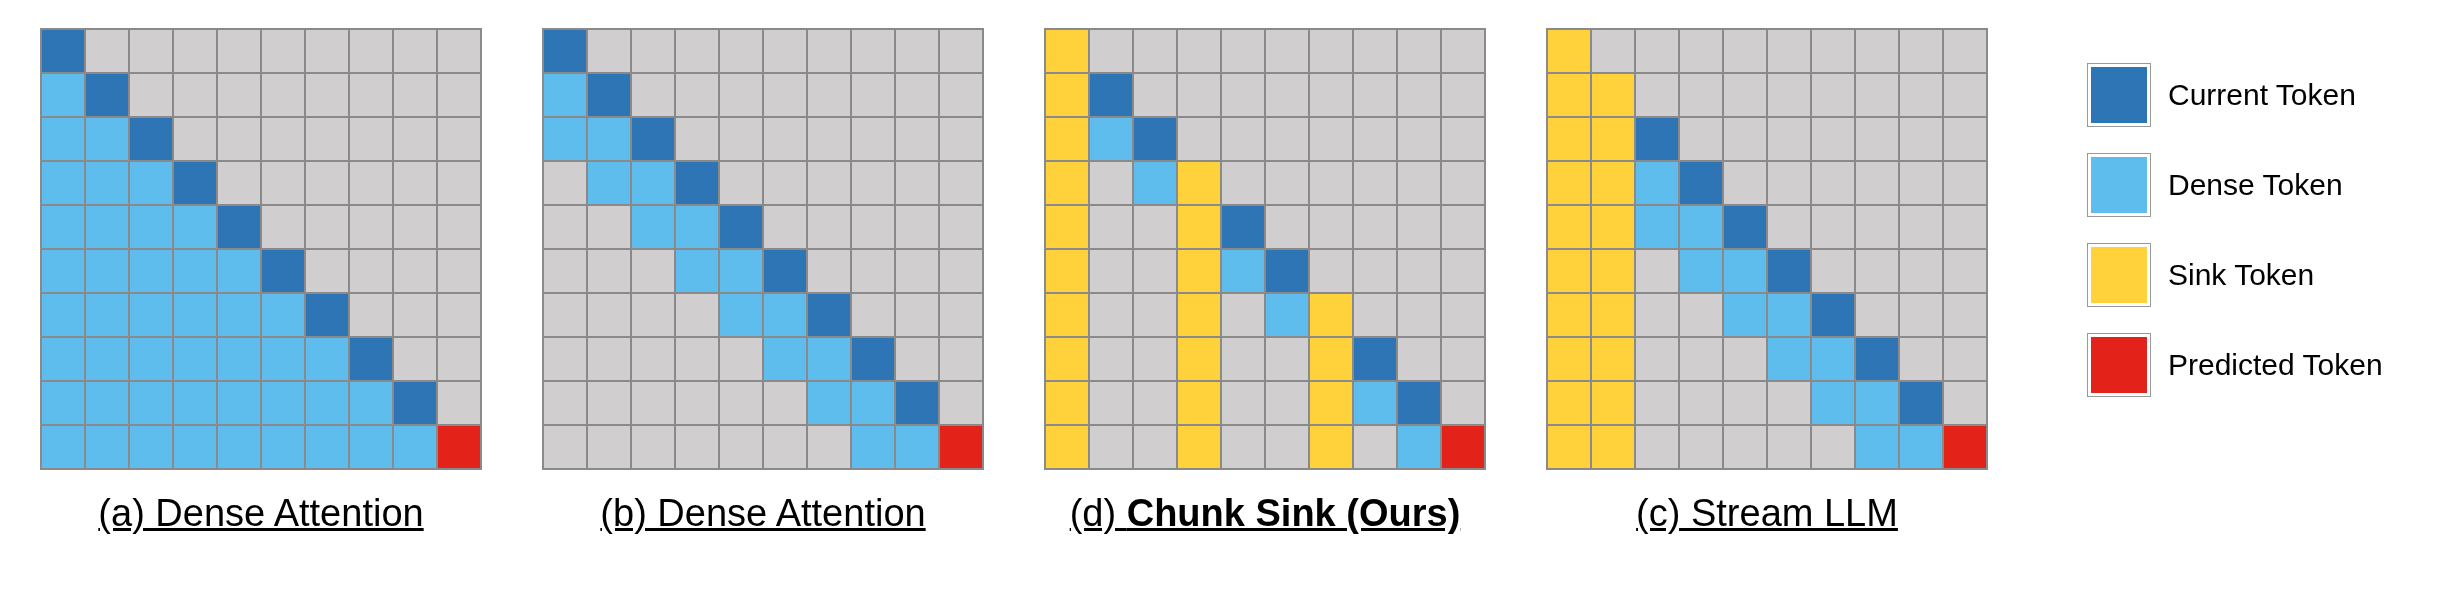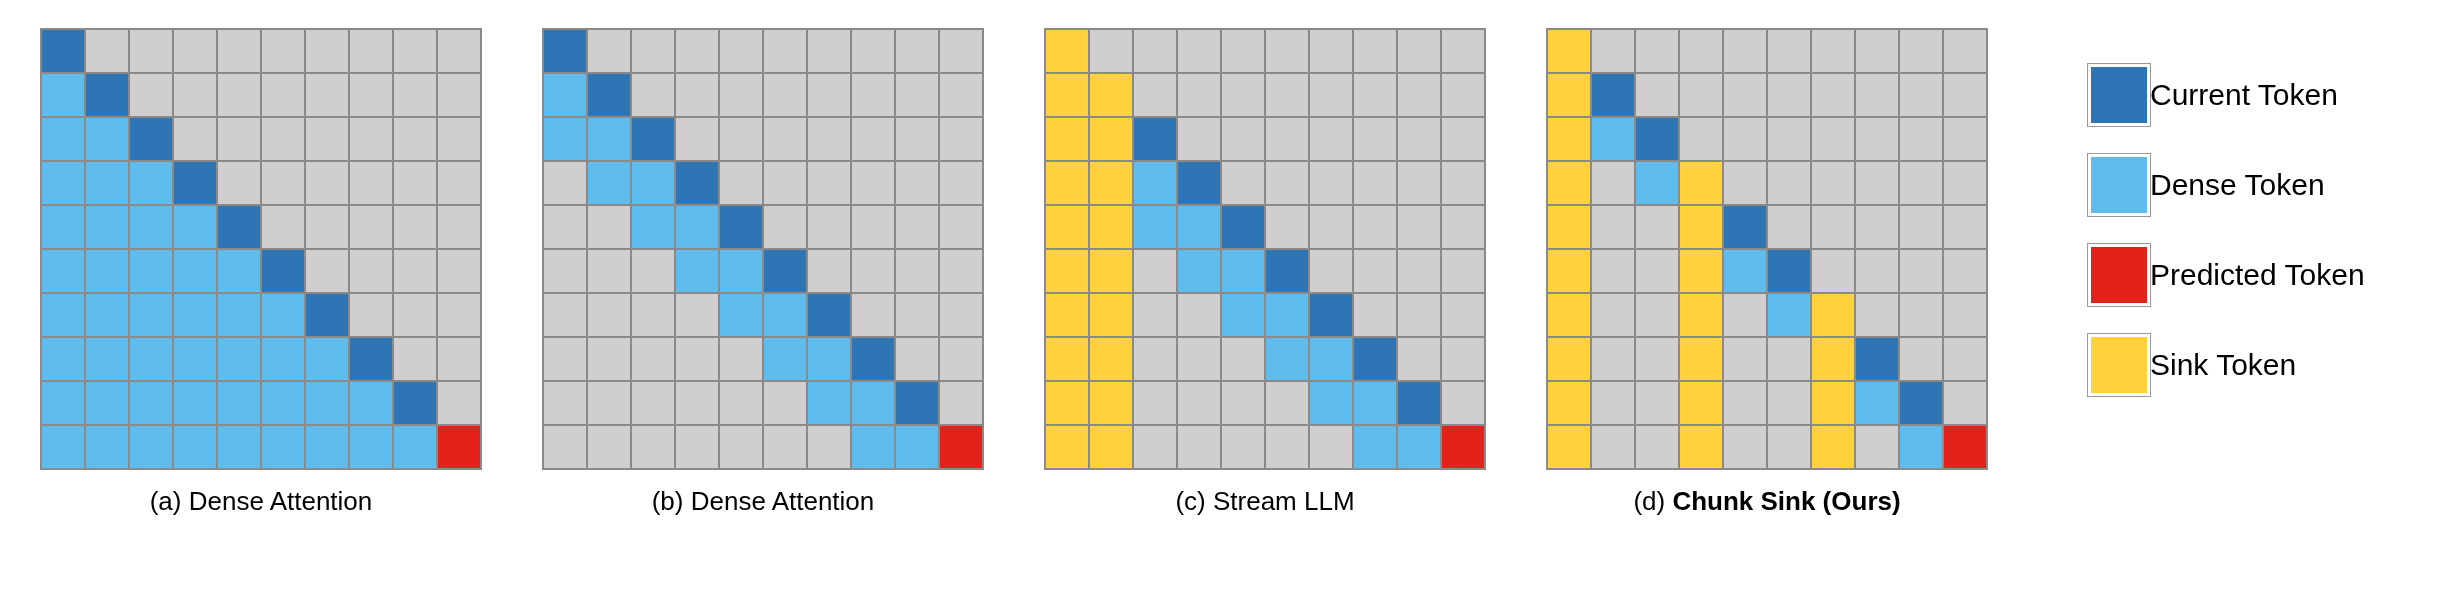--- a/index.html
+++ b/index.html
@@ -29,33 +29,35 @@
   }
   .cell {
     border: 1px solid #8a8a8a;
   }
   .c-none   { background: #d0cece; }
   .c-curr   { background: #2e75b6; }
   .c-cache  { background: #5fbdee; }
   .c-sink   { background: #ffd13a; }
   .c-pred   { background: #e32219; }
   .caption {
-    margin-top: 16px;
-    font-size: 26px;
+    margin-top: 22px;
+    font-size: 38px;
+    text-decoration: underline;
   }
   .legend {
     margin-left: 40px;
     display: flex;
     flex-direction: column;
     gap: 28px;
     padding-top: 36px;
   }
   .legend-item {
     display: flex;
     align-items: center;
+    gap: 18px;
   }
   .sw {
     width: 62px;
     height: 62px;
     border: 3px solid #fff;
     outline: 1px solid #999;
   }
   .legend-label {
     font-size: 30px;
     white-space: nowrap;
@@ -284,20 +286,126 @@
         <div class="cell c-none"></div>
         <div class="cell c-none"></div>
         <div class="cell c-none"></div>
         <div class="cell c-none"></div>
         <div class="cell c-none"></div>
         <div class="cell c-none"></div>
         <div class="cell c-none"></div>
         <div class="cell c-none"></div>
         <div class="cell c-none"></div>
         <div class="cell c-sink"></div>
+        <div class="cell c-curr"></div>
+        <div class="cell c-none"></div>
+        <div class="cell c-none"></div>
+        <div class="cell c-none"></div>
+        <div class="cell c-none"></div>
+        <div class="cell c-none"></div>
+        <div class="cell c-none"></div>
+        <div class="cell c-none"></div>
+        <div class="cell c-none"></div>
+        <div class="cell c-sink"></div>
+        <div class="cell c-cache"></div>
+        <div class="cell c-curr"></div>
+        <div class="cell c-none"></div>
+        <div class="cell c-none"></div>
+        <div class="cell c-none"></div>
+        <div class="cell c-none"></div>
+        <div class="cell c-none"></div>
+        <div class="cell c-none"></div>
+        <div class="cell c-none"></div>
+        <div class="cell c-sink"></div>
+        <div class="cell c-none"></div>
+        <div class="cell c-cache"></div>
+        <div class="cell c-sink"></div>
+        <div class="cell c-none"></div>
+        <div class="cell c-none"></div>
+        <div class="cell c-none"></div>
+        <div class="cell c-none"></div>
+        <div class="cell c-none"></div>
+        <div class="cell c-none"></div>
+        <div class="cell c-sink"></div>
+        <div class="cell c-none"></div>
+        <div class="cell c-none"></div>
+        <div class="cell c-sink"></div>
+        <div class="cell c-curr"></div>
+        <div class="cell c-none"></div>
+        <div class="cell c-none"></div>
+        <div class="cell c-none"></div>
+        <div class="cell c-none"></div>
+        <div class="cell c-none"></div>
+        <div class="cell c-sink"></div>
+        <div class="cell c-none"></div>
+        <div class="cell c-none"></div>
+        <div class="cell c-sink"></div>
+        <div class="cell c-cache"></div>
+        <div class="cell c-curr"></div>
+        <div class="cell c-none"></div>
+        <div class="cell c-none"></div>
+        <div class="cell c-none"></div>
+        <div class="cell c-none"></div>
+        <div class="cell c-sink"></div>
+        <div class="cell c-none"></div>
+        <div class="cell c-none"></div>
+        <div class="cell c-sink"></div>
+        <div class="cell c-none"></div>
+        <div class="cell c-cache"></div>
+        <div class="cell c-sink"></div>
+        <div class="cell c-none"></div>
+        <div class="cell c-none"></div>
+        <div class="cell c-none"></div>
+        <div class="cell c-sink"></div>
+        <div class="cell c-none"></div>
+        <div class="cell c-none"></div>
+        <div class="cell c-sink"></div>
+        <div class="cell c-none"></div>
+        <div class="cell c-none"></div>
+        <div class="cell c-sink"></div>
+        <div class="cell c-curr"></div>
+        <div class="cell c-none"></div>
+        <div class="cell c-none"></div>
+        <div class="cell c-sink"></div>
+        <div class="cell c-none"></div>
+        <div class="cell c-none"></div>
+        <div class="cell c-sink"></div>
+        <div class="cell c-none"></div>
+        <div class="cell c-none"></div>
+        <div class="cell c-sink"></div>
+        <div class="cell c-cache"></div>
+        <div class="cell c-curr"></div>
+        <div class="cell c-none"></div>
+        <div class="cell c-sink"></div>
+        <div class="cell c-none"></div>
+        <div class="cell c-none"></div>
+        <div class="cell c-sink"></div>
+        <div class="cell c-none"></div>
+        <div class="cell c-none"></div>
+        <div class="cell c-sink"></div>
+        <div class="cell c-none"></div>
+        <div class="cell c-cache"></div>
+        <div class="cell c-pred"></div>
+      </div>
+    <div class="caption"><span>(d) </span><b>Chunk Sink (Ours)</b></div>
+  </div>
+
+  <div class="panel">
+    <div class="grid">
+        <div class="cell c-sink"></div>
+        <div class="cell c-none"></div>
+        <div class="cell c-none"></div>
+        <div class="cell c-none"></div>
+        <div class="cell c-none"></div>
+        <div class="cell c-none"></div>
+        <div class="cell c-none"></div>
+        <div class="cell c-none"></div>
+        <div class="cell c-none"></div>
+        <div class="cell c-none"></div>
+        <div class="cell c-sink"></div>
         <div class="cell c-sink"></div>
         <div class="cell c-none"></div>
         <div class="cell c-none"></div>
         <div class="cell c-none"></div>
         <div class="cell c-none"></div>
         <div class="cell c-none"></div>
         <div class="cell c-none"></div>
         <div class="cell c-none"></div>
         <div class="cell c-none"></div>
         <div class="cell c-sink"></div>
@@ -375,140 +483,34 @@
         <div class="cell c-none"></div>
         <div class="cell c-none"></div>
         <div class="cell c-none"></div>
         <div class="cell c-none"></div>
         <div class="cell c-none"></div>
         <div class="cell c-cache"></div>
         <div class="cell c-cache"></div>
         <div class="cell c-pred"></div>
       </div>
     <div class="caption">(c) Stream LLM</div>
-  </div>
-
-  <div class="panel">
-    <div class="grid">
-        <div class="cell c-sink"></div>
-        <div class="cell c-none"></div>
-        <div class="cell c-none"></div>
-        <div class="cell c-none"></div>
-        <div class="cell c-none"></div>
-        <div class="cell c-none"></div>
-        <div class="cell c-none"></div>
-        <div class="cell c-none"></div>
-        <div class="cell c-none"></div>
-        <div class="cell c-none"></div>
-        <div class="cell c-sink"></div>
-        <div class="cell c-curr"></div>
-        <div class="cell c-none"></div>
-        <div class="cell c-none"></div>
-        <div class="cell c-none"></div>
-        <div class="cell c-none"></div>
-        <div class="cell c-none"></div>
-        <div class="cell c-none"></div>
-        <div class="cell c-none"></div>
-        <div class="cell c-none"></div>
-        <div class="cell c-sink"></div>
-        <div class="cell c-cache"></div>
-        <div class="cell c-curr"></div>
-        <div class="cell c-none"></div>
-        <div class="cell c-none"></div>
-        <div class="cell c-none"></div>
-        <div class="cell c-none"></div>
-        <div class="cell c-none"></div>
-        <div class="cell c-none"></div>
-        <div class="cell c-none"></div>
-        <div class="cell c-sink"></div>
-        <div class="cell c-none"></div>
-        <div class="cell c-cache"></div>
-        <div class="cell c-sink"></div>
-        <div class="cell c-none"></div>
-        <div class="cell c-none"></div>
-        <div class="cell c-none"></div>
-        <div class="cell c-none"></div>
-        <div class="cell c-none"></div>
-        <div class="cell c-none"></div>
-        <div class="cell c-sink"></div>
-        <div class="cell c-none"></div>
-        <div class="cell c-none"></div>
-        <div class="cell c-sink"></div>
-        <div class="cell c-curr"></div>
-        <div class="cell c-none"></div>
-        <div class="cell c-none"></div>
-        <div class="cell c-none"></div>
-        <div class="cell c-none"></div>
-        <div class="cell c-none"></div>
-        <div class="cell c-sink"></div>
-        <div class="cell c-none"></div>
-        <div class="cell c-none"></div>
-        <div class="cell c-sink"></div>
-        <div class="cell c-cache"></div>
-        <div class="cell c-curr"></div>
-        <div class="cell c-none"></div>
-        <div class="cell c-none"></div>
-        <div class="cell c-none"></div>
-        <div class="cell c-none"></div>
-        <div class="cell c-sink"></div>
-        <div class="cell c-none"></div>
-        <div class="cell c-none"></div>
-        <div class="cell c-sink"></div>
-        <div class="cell c-none"></div>
-        <div class="cell c-cache"></div>
-        <div class="cell c-sink"></div>
-        <div class="cell c-none"></div>
-        <div class="cell c-none"></div>
-        <div class="cell c-none"></div>
-        <div class="cell c-sink"></div>
-        <div class="cell c-none"></div>
-        <div class="cell c-none"></div>
-        <div class="cell c-sink"></div>
-        <div class="cell c-none"></div>
-        <div class="cell c-none"></div>
-        <div class="cell c-sink"></div>
-        <div class="cell c-curr"></div>
-        <div class="cell c-none"></div>
-        <div class="cell c-none"></div>
-        <div class="cell c-sink"></div>
-        <div class="cell c-none"></div>
-        <div class="cell c-none"></div>
-        <div class="cell c-sink"></div>
-        <div class="cell c-none"></div>
-        <div class="cell c-none"></div>
-        <div class="cell c-sink"></div>
-        <div class="cell c-cache"></div>
-        <div class="cell c-curr"></div>
-        <div class="cell c-none"></div>
-        <div class="cell c-sink"></div>
-        <div class="cell c-none"></div>
-        <div class="cell c-none"></div>
-        <div class="cell c-sink"></div>
-        <div class="cell c-none"></div>
-        <div class="cell c-none"></div>
-        <div class="cell c-sink"></div>
-        <div class="cell c-none"></div>
-        <div class="cell c-cache"></div>
-        <div class="cell c-pred"></div>
-      </div>
-    <div class="caption"><span>(d) </span><b>Chunk Sink (Ours)</b></div>
   </div>
 
   <div class="legend">
     <div class="legend-item">
       <div class="sw c-curr"></div>
       <div class="legend-label">Current Token</div>
     </div>
     <div class="legend-item">
       <div class="sw c-cache"></div>
       <div class="legend-label">Dense Token</div>
     </div>
     <div class="legend-item">
+      <div class="sw c-sink"></div>
+      <div class="legend-label">Sink Token</div>
+    </div>
+    <div class="legend-item">
       <div class="sw c-pred"></div>
       <div class="legend-label">Predicted Token</div>
     </div>
-    <div class="legend-item">
-      <div class="sw c-sink"></div>
-      <div class="legend-label">Sink Token</div>
-    </div>
   </div>
 
 </div>
 
 </body></html>

